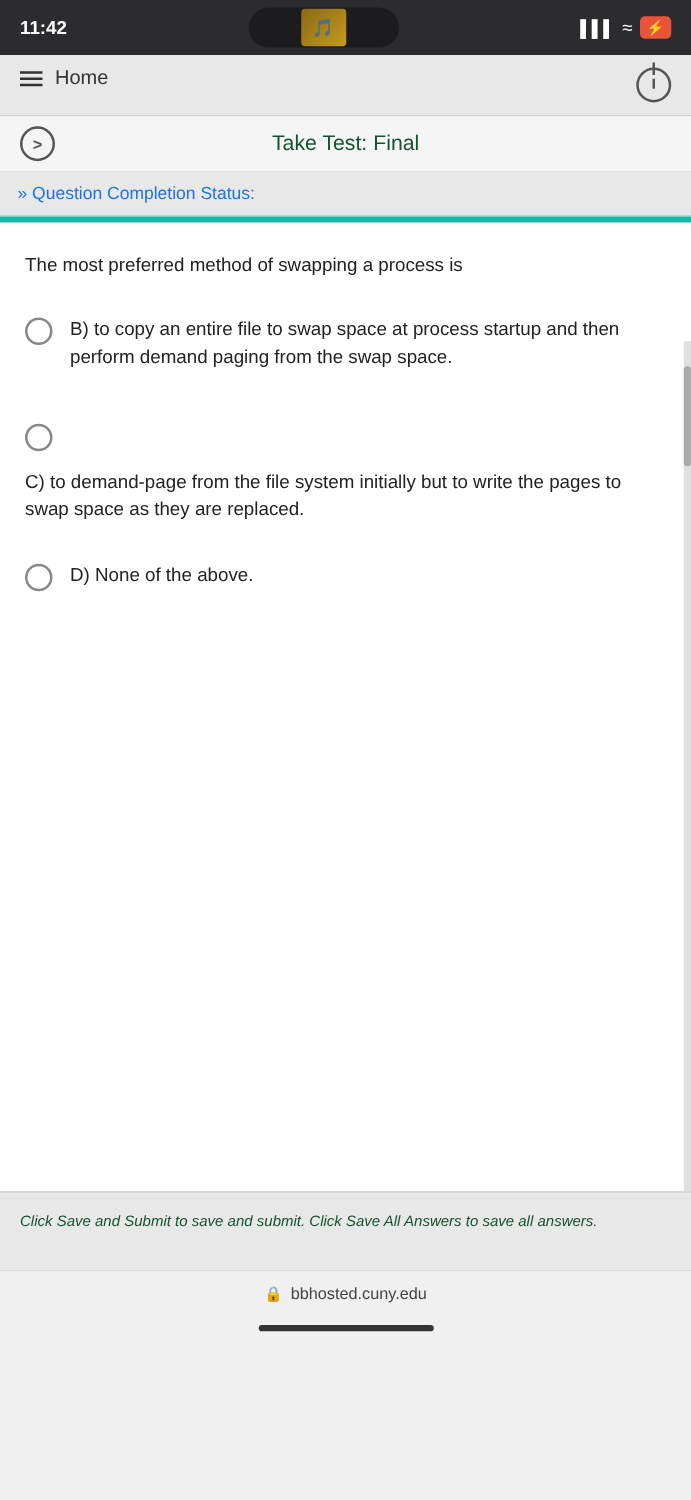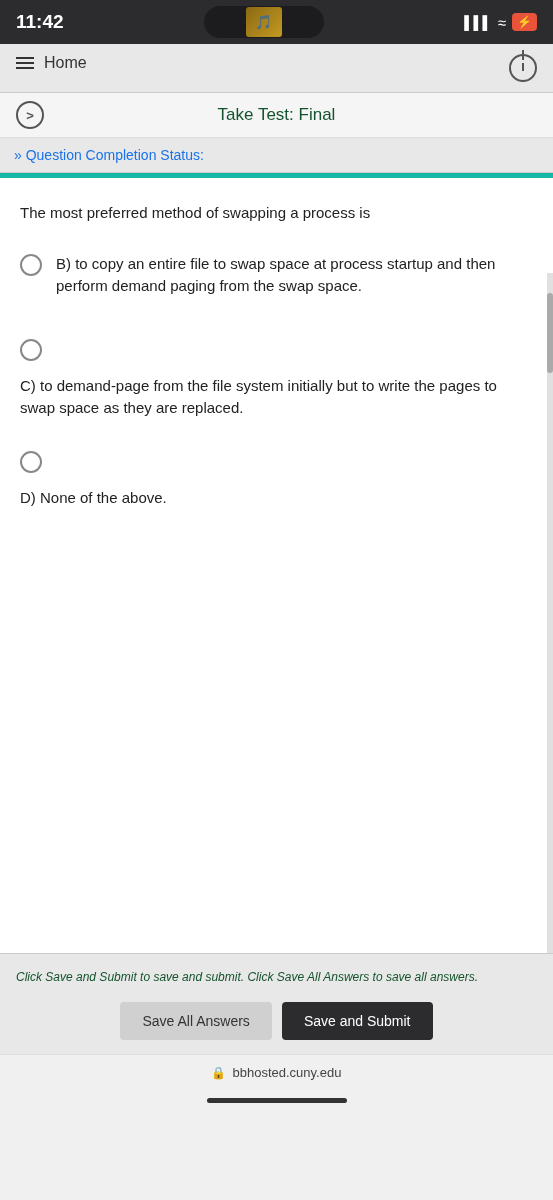--- a/index.html
+++ b/index.html
@@ -21,21 +21,21 @@
       background: #2c2c2e;
       color: white;
       display: flex;
       align-items: center;
       justify-content: space-between;
       padding: 8px 16px;
       height: 44px;
     }
 
     .status-bar-left {
-      font-size: 19px;
+      font-size: 15px;
       font-weight: 600;
       color: white;
     }
 
     .status-bar-center {
       width: 120px;
       height: 32px;
       background: #1c1c1e;
       border-radius: 20px;
       display: flex;
@@ -359,38 +359,34 @@
     <div class="option-item">
       <div class="radio-circle"></div>
       <span class="option-text">B) to copy an entire file to swap space at process startup and then perform demand paging from the swap space.</span>
     </div>
 
     <div class="option-item" style="margin-top: 40px; flex-direction: column;">
       <div class="radio-circle"></div>
       <span class="option-text">C) to demand-page from the file system initially but to write the pages to swap space as they are replaced.</span>
     </div>
 
-    <div class="option-item" style="margin-top: 20px; flex-direction: column;">
+    <div class="option-item" style="margin-top: 20px;">
       <div class="radio-circle"></div>
       <span class="option-text">D) None of the above.</span>
     </div>
 
   </div>
 
   <div class="scrollbar-track">
     <div class="scrollbar-thumb"></div>
   </div>
 </div>
 
 <div class="footer-area">
   <p class="footer-instructions">Click Save and Submit to save and submit. Click Save All Answers to save all answers.</p>
-  <div class="footer-buttons">
-    <button class="btn-save-all">Save All Answers</button>
-    <button class="btn-save-submit">Save and Submit</button>
-  </div>
 </div>
 
 <div class="url-bar">
   <span class="lock-icon">🔒</span>
   <span class="url-text">bbhosted.cuny.edu</span>
 </div>
 
 <div class="home-indicator">
   <div class="home-indicator-bar"></div>
 </div>

